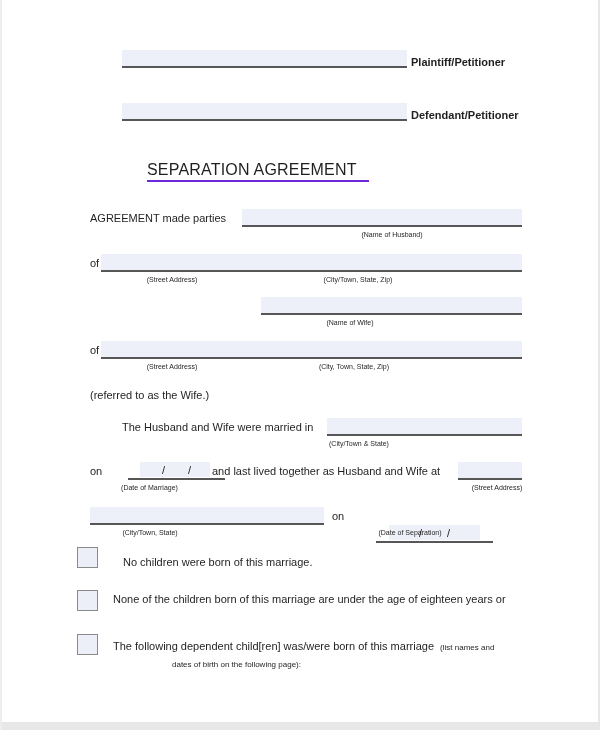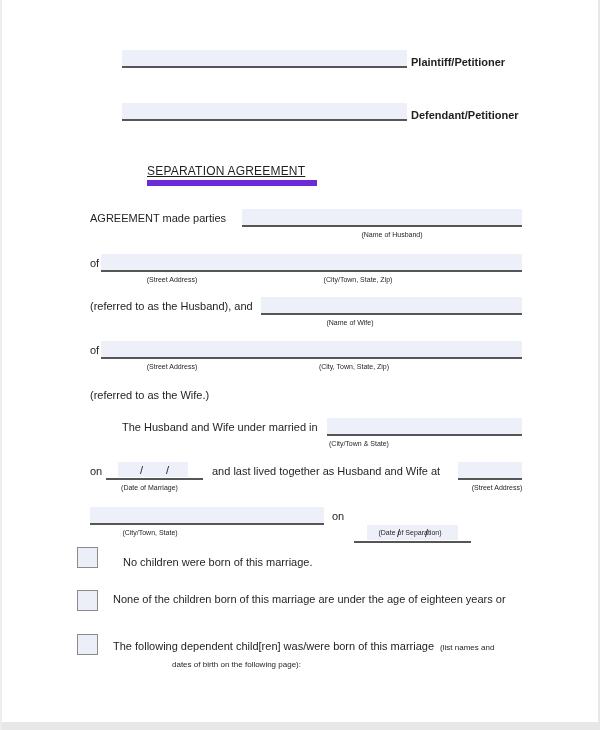--- a/index.html
+++ b/index.html
@@ -3,27 +3,28 @@
 <meta charset="utf-8">
 <style>
   * { margin:0; padding:0; box-sizing:border-box; }
   html,body { background:#ffffff; }
   .page {
     position:relative; width:600px; height:730px; overflow:hidden;
     background:#ffffff;
     border-left:2px solid #ededed; border-right:2px solid #e7e7e7;
     font-family:"Liberation Sans", sans-serif;
     color:#1f1f1f;
+    padding-left:22px;
   }
   .abs { position:absolute; }
   .txt { font-size:11px; line-height:13px; white-space:nowrap; }
   .bold { font-weight:bold; }
   .title {
-    font-size:12px; letter-spacing:0.2px;
-    border-bottom:6px solid #6d28d9; padding:0 12px 2px 0;text-decoration:underline;
+    font-size:16px; letter-spacing:0.2px;
+    border-bottom:2px solid #6d28d9; padding:0 12px 2px 0;
   }
   .cap { font-size:7px; line-height:9px; color:#262626; text-align:center; white-space:nowrap; }
   .blank {
     border-bottom:2px solid #565656;
     background:#eef0f9;
     height:18px;
   }
   .blank.noline-fill { background:transparent; position:relative; }
   .datefill {
     position:absolute; top:0; background:#eef0f9; height:15px;
@@ -53,32 +54,31 @@
 
   <div class="abs txt" style="left:88px; top:212px;">AGREEMENT made parties</div>
   <div class="abs blank" style="left:240px; top:209px; width:280px;"></div>
   <div class="abs cap" style="left:300px; top:230px; width:180px;">(Name of Husband)</div>
 
   <div class="abs txt" style="left:88px; top:257px;">of</div>
   <div class="abs blank" style="left:99px; top:254px; width:421px;"></div>
   <div class="abs cap" style="left:120px; top:275px; width:100px;">(Street Address)</div>
   <div class="abs cap" style="left:296px; top:275px; width:120px;">(City/Town, State, Zip)</div>
 
-  <div class="abs txt" style="left:88px; top:300px;">(referred to as the Husband), and</div>
   <div class="abs blank" style="left:259px; top:297px; width:261px;"></div>
   <div class="abs cap" style="left:288px; top:318px; width:120px;">(Name of Wife)</div>
 
   <div class="abs txt" style="left:88px; top:344px;">of</div>
   <div class="abs blank" style="left:99px; top:341px; width:421px;"></div>
   <div class="abs cap" style="left:120px; top:362px; width:100px;">(Street Address)</div>
   <div class="abs cap" style="left:292px; top:362px; width:120px;">(City, Town, State, Zip)</div>
 
   <div class="abs txt" style="left:88px; top:389px;">(referred to as the Wife.)</div>
 
-  <div class="abs txt" style="left:120px; top:421px;">The Husband and Wife under married in</div>
+  <div class="abs txt" style="left:120px; top:421px;">The Husband and Wife were married in</div>
   <div class="abs blank" style="left:325px; top:418px; width:195px;"></div>
   <div class="abs cap" style="left:297px; top:439px; width:120px;">(City/Town &amp; State)</div>
 
   <div class="abs txt" style="left:88px; top:465px;">on</div>
   <div class="abs blank noline-fill" style="left:104px; top:462px; width:97px;">
     <span class="datefill" style="left:12px; width:70px;"></span>
     <span class="slash" style="left:34px;">/</span>
     <span class="slash" style="left:60px;">/</span>
   </div>
   <div class="abs cap" style="left:100px; top:483px; width:95px;">(Date of Marriage)</div>

